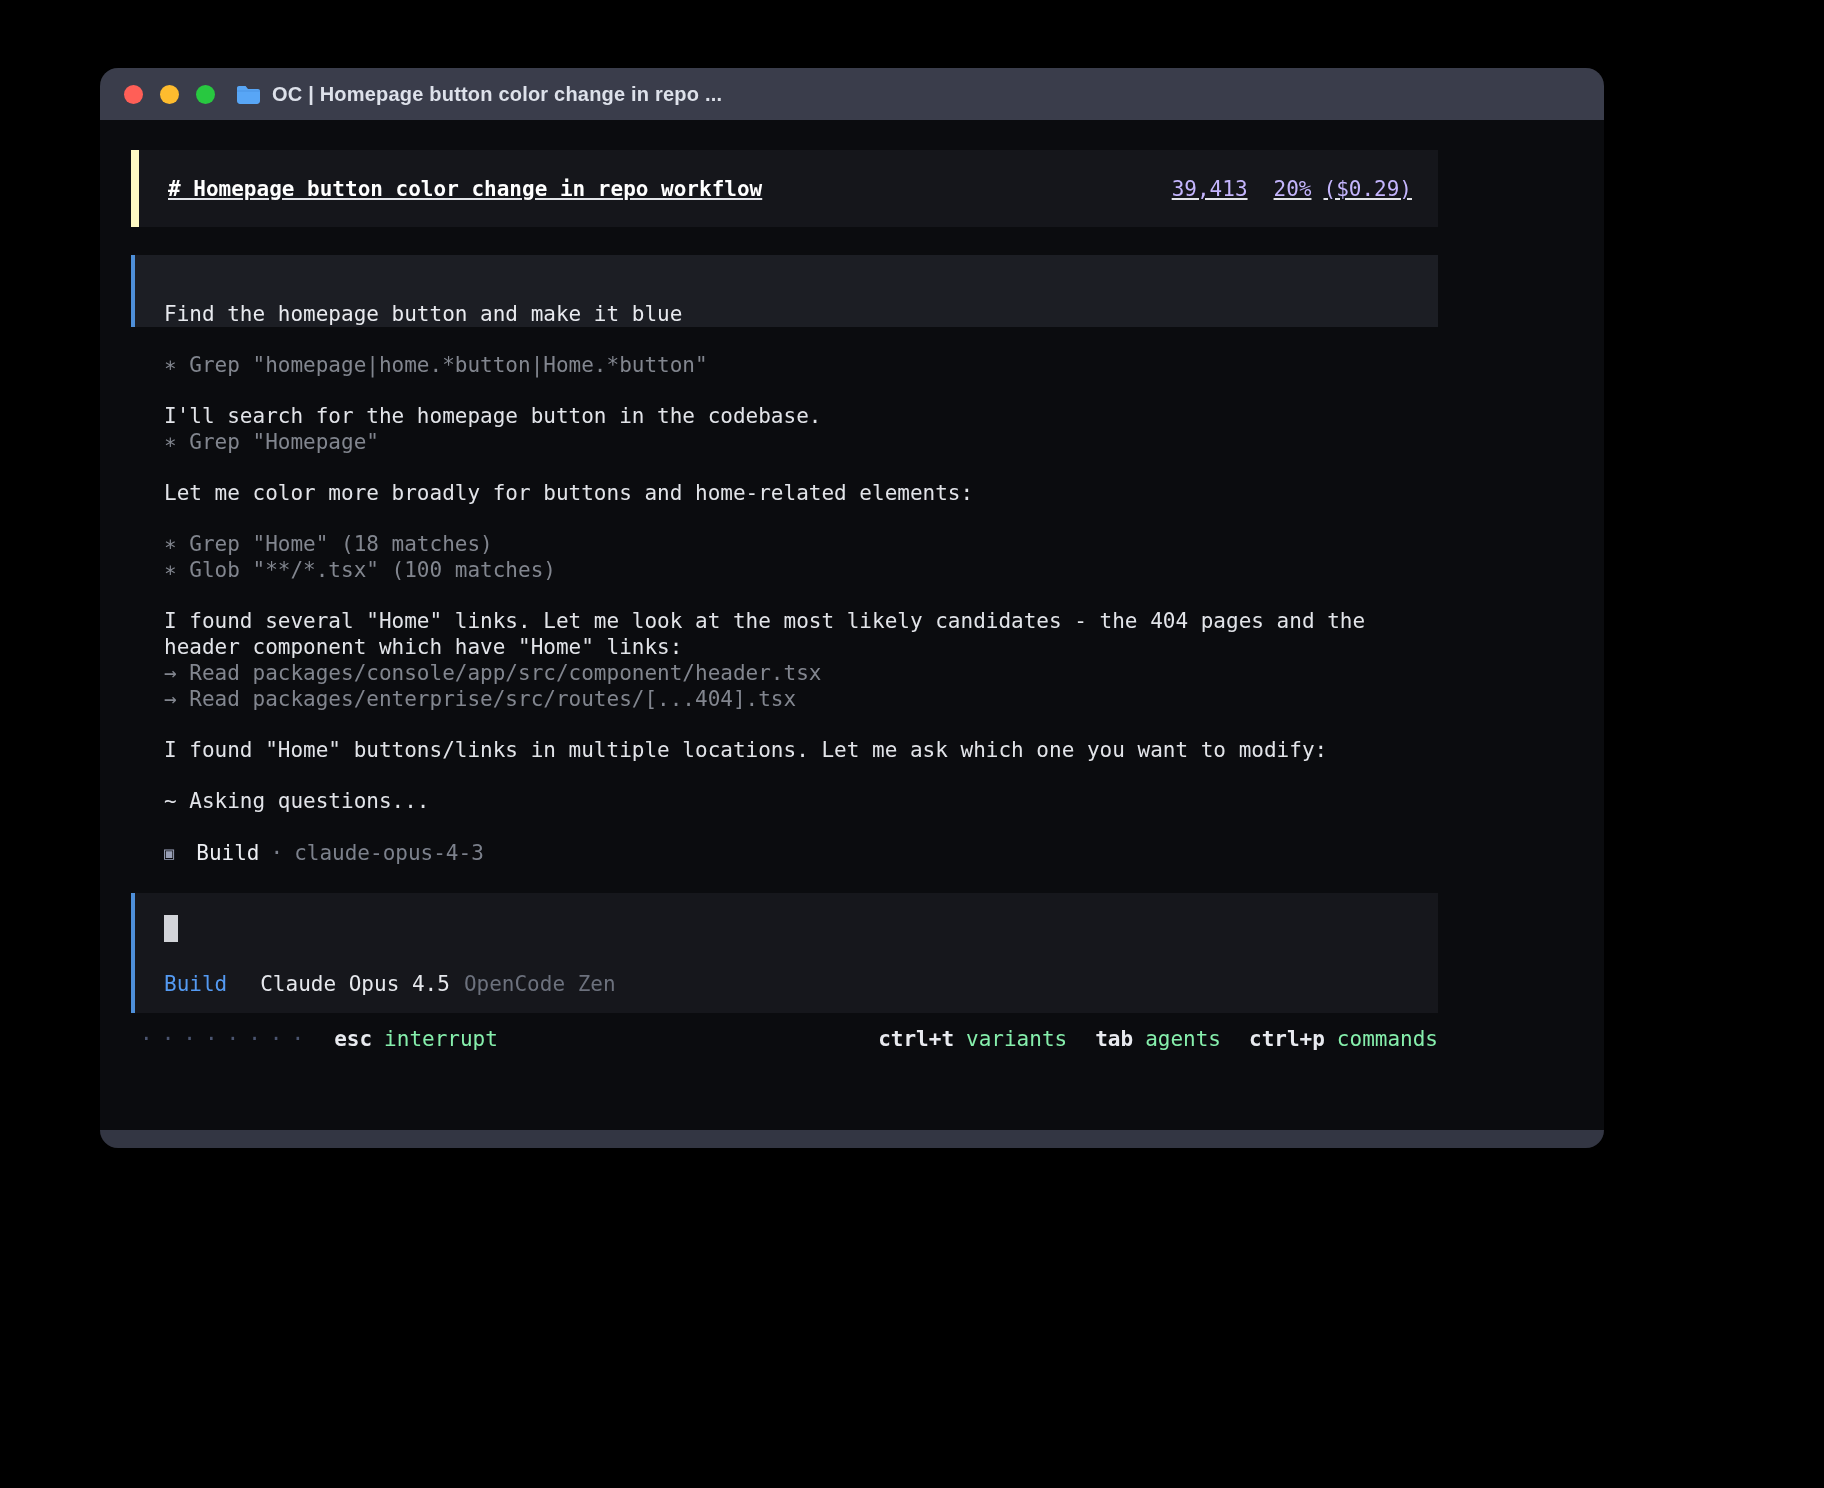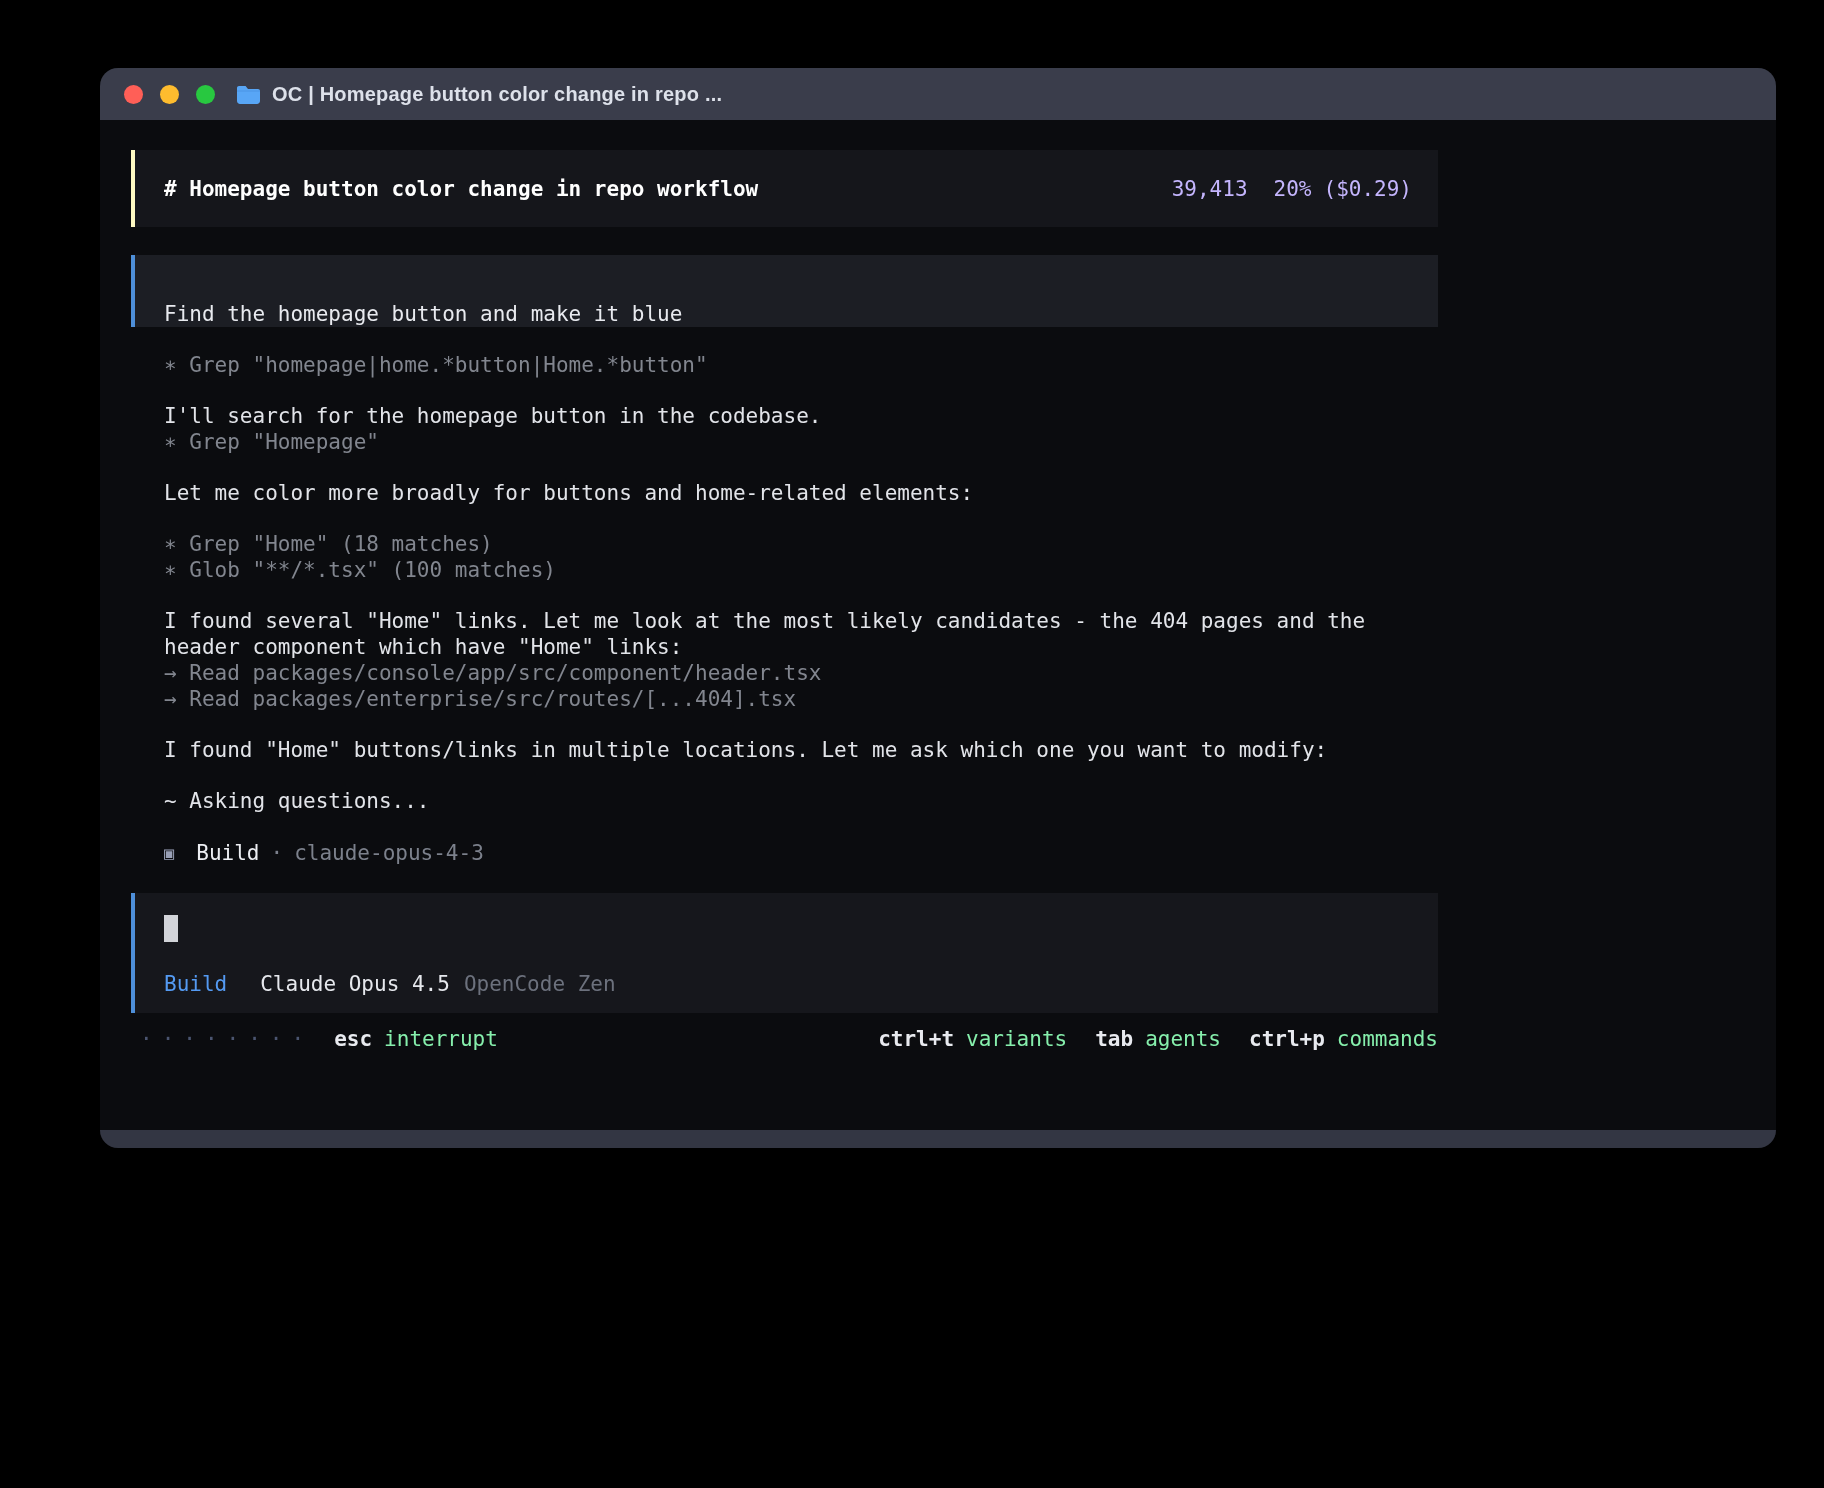--- a/index.html
+++ b/index.html
@@ -2,21 +2,21 @@
 <html><head>
 <meta charset="utf-8">
 <style>
   * { margin:0; padding:0; box-sizing:border-box; }
   html, body { width:1824px; height:1488px; background:#000; }
   .stage {
     position:relative; width:1824px; height:1488px; background:#000;
     font-family:"DejaVu Sans Mono", monospace;
   }
   .window {
-    position:absolute; left:100px; top:68px; width:1676px; height:1080px;
+    position:absolute; left:100px; top:68px; width:1504px; height:1080px;
     background:#0b0c0f; border-radius:18px; overflow:hidden;
     box-shadow:0 24px 70px rgba(0,0,0,.65);
   }
   .titlebar {
     height:52px; background:#3a3d4b; display:flex; align-items:center;
     padding:0 24px;
   }
   .lights { display:flex; align-items:center; gap:17px; }
   .light { width:19px; height:19px; border-radius:50%; display:inline-block; }
   .light.red { background:#ff5f57; }
@@ -29,23 +29,24 @@
   }
   .content {
     position:absolute; top:52px; left:0; right:0; bottom:18px; background:#0b0c0f;
     overflow:hidden;
   }
   .column {
     margin:30px 0 0 31px; width:1307px;
     font-size:21px; line-height:26px; color:#e2e4e9;
   }
   .session-header {
-    height:77px; background:#15161b; border-left:4px solid #fef9c3;
+    height:77px; background:#15161b; border-left:8px solid #fef9c3;
     display:flex; align-items:center; justify-content:space-between;
     padding:0 26px 0 29px;
+    text-decoration:underline;
   }
   .sh-title { font-weight:700; color:#ffffff; white-space:nowrap; }
   .sh-stats { display:flex; align-items:center; color:#c4b5fd; white-space:nowrap; }
   .sh-stats .tokens { margin-right:26px; }
   .sh-stats .pct { margin-right:12px; }
   .user-msg {
     margin-top:28px; height:72px; background:#1c1e24; border-left:4px solid #4e8fd9;
     display:flex; align-items:flex-end; padding-left:29px; color:#e8eaef;
   }
   .transcript { margin-left:33px; width:1260px; }

